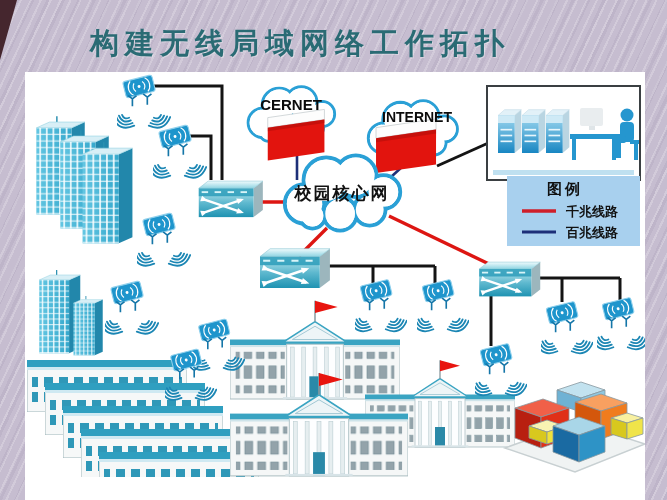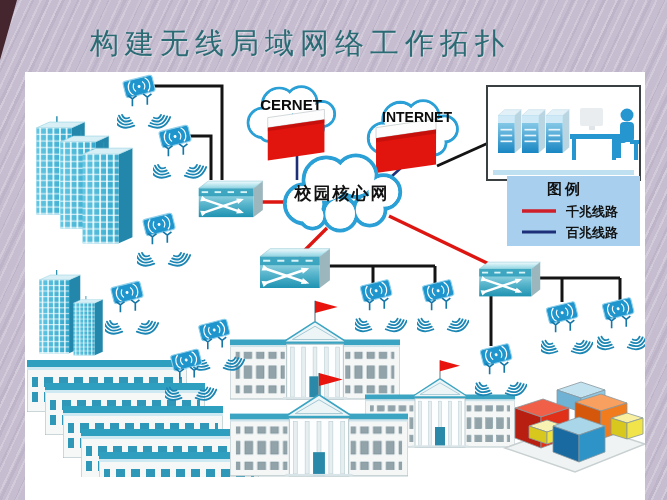--- a/index.html
+++ b/index.html
@@ -10,21 +10,21 @@
       repeating-linear-gradient(115deg, rgba(120,105,140,.10) 0 3px, rgba(120,105,140,0) 3px 14px),
       #c6bdd0;
     font-family:"Liberation Sans","DejaVu Sans",sans-serif;
   }
   .corner-sliver{
     position:absolute;left:0;top:0;width:17px;height:60px;
     background:#45262e;clip-path:polygon(0 0,100% 0,0 100%);
   }
   .slide-title{
     position:absolute;left:40px;top:24px;width:520px;margin:0;
-    text-align:center;font-size:29px;font-weight:normal;letter-spacing:6px;
+    text-align:center;font-size:29px;font-weight:bold;letter-spacing:6px;
     color:#2a6b74;text-shadow:1px 1px 0 rgba(255,255,255,.35);
     font-family:"Liberation Sans","DejaVu Sans",sans-serif;
   }
   .panel{
     position:absolute;left:25px;top:72px;width:620px;height:460px;
     background:#ffffff;overflow:hidden;
   }
   svg{display:block;}
   svg text{font-family:"Liberation Sans","DejaVu Sans",sans-serif;}
   .net-label{font-weight:bold;fill:#0b0b0b;}

